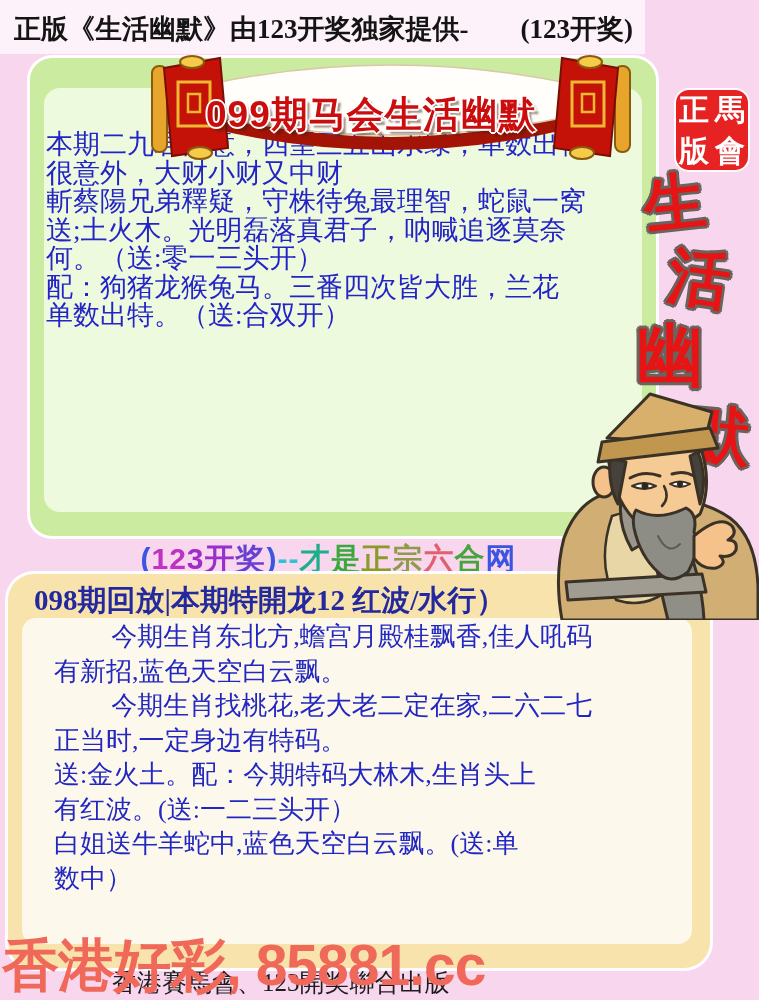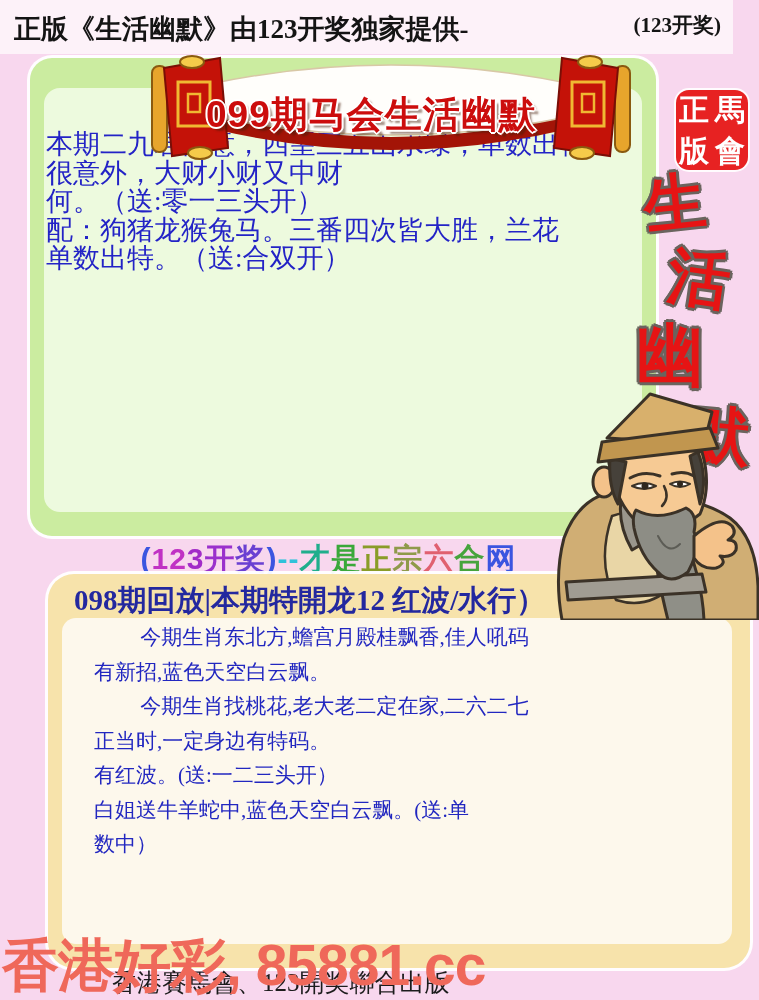--- a/index.html
+++ b/index.html
@@ -1,23 +1,23 @@
 <!DOCTYPE html>
 <html><head>
 <meta charset="utf-8">
 <style>
   html,body{margin:0;padding:0;}
   body{width:759px;height:1000px;position:relative;overflow:hidden;background:#f8d7ee;
        font-family:"Liberation Serif","DejaVu Serif",serif;}
   .abs{position:absolute;}
 
   
-  .topbar{left:0;top:0;width:733px;height:54px;background:#fdf2f9;}
+  .topbar{left:0;top:0;width:645px;height:54px;background:#fdf2f9;}
   .topbar .tl{position:absolute;left:14px;top:11px;font-size:27px;font-weight:600;color:#141414;white-space:nowrap;}
-  .topbar .tr{position:absolute;right:12px;top:11px;font-size:21px;font-weight:600;color:#141414;white-space:nowrap;font-family:Liberation Serif, serif;}
+  .topbar .tr{position:absolute;right:12px;top:11px;font-size:27px;font-weight:600;color:#141414;white-space:nowrap;font-family:Liberation Serif, serif;}
 
   
   .gbox{left:30px;top:58px;width:626px;height:478px;background:#cbeca0;border-radius:22px;
         box-shadow:0 0 0 3px rgba(255,255,255,.95);z-index:2;}
   .gbox .ginner{position:absolute;left:14px;top:30px;right:14px;bottom:24px;background:#edfade;border-radius:16px;}
   .humor{position:absolute;left:16px;top:72px;width:594px;font-size:27px;line-height:28.5px;
          color:#2323c6;font-weight:500;z-index:3;}
   .humor .line{white-space:nowrap;}
 
   
@@ -41,24 +41,24 @@
   .v1{left:668px;top:248px;font-size:62px;transform:rotate(8deg);}
   .v2{left:636px;top:322px;font-size:68px;}
   .v3{left:686px;top:404px;font-size:64px;transform:rotate(5deg);}
 
   
   .midline{left:0;top:539px;width:657px;text-align:center;z-index:4;
     font-family:"Liberation Sans","DejaVu Sans",sans-serif;font-size:30px;font-weight:bold;letter-spacing:1px;white-space:nowrap;}
 
   
   .rbox{left:8px;top:574px;width:702px;height:394px;background:#f7e3ab;border-radius:26px;
-        box-shadow:0 0 0 3px rgba(255,255,255,.95);z-index:5;margin-left:40px;}
+        box-shadow:0 0 0 3px rgba(255,255,255,.95);z-index:5;}
   .rbox .hdr{position:absolute;left:26px;top:7px;font-size:29px;font-weight:600;color:#23289f;white-space:nowrap;}
   .rbox .panel{position:absolute;left:14px;top:44px;right:18px;bottom:24px;background:#fdf8ec;border-radius:14px;}
-  .replay{position:absolute;left:46px;top:46px;width:632px;font-size:21px;line-height:34.5px;
+  .replay{position:absolute;left:46px;top:46px;width:632px;font-size:26px;line-height:34.5px;
           color:#2227c0;font-weight:500;z-index:6;}
   .replay .line{white-space:nowrap;}
   .replay .indent{text-indent:2.2em;}
 
   
   .man{left:552px;top:386px;width:207px;height:234px;z-index:20;}
 
   
   .watermark{left:2px;top:928px;font-size:57px;font-weight:bold;color:#ef685a;z-index:30;
     font-family:"Liberation Sans","DejaVu Sans",sans-serif;white-space:nowrap;letter-spacing:-1px;}
@@ -70,20 +70,22 @@
 <div class="abs topbar">
   <div class="tl">正版《生活幽默》由123开奖独家提供-</div>
   <div class="tr">(123开奖)</div>
 </div>
 
 <div class="abs gbox">
   <div class="ginner"></div>
   <div class="humor">
       <div class="line">本期二九君留意，四望三五山水绿，单数出特</div>
       <div class="line">很意外，大财小财又中财</div>
+      <div class="line">斬蔡陽兄弟釋疑，守株待兔最理智，蛇鼠一窝</div>
+      <div class="line">送;土火木。光明磊落真君子，呐喊追逐莫奈</div>
       <div class="line">何。（送:零一三头开）</div>
       <div class="line">配：狗猪龙猴兔马。三番四次皆大胜，兰花</div>
       <div class="line">单数出特。（送:合双开）</div>
     </div>
 
   <div class="abs scroll">
     <svg width="486" height="106" viewBox="0 0 486 106">
 
       <path d="M70,62 Q243,104 416,62 L416,76 Q243,116 70,76 Z" fill="#a31407"></path>
 
@@ -126,20 +128,21 @@
 <div class="abs midline"><span style="color: rgb(59, 85, 224);">(</span><span style="color: rgb(192, 50, 196);">1</span><span style="color: rgb(192, 50, 196);">2</span><span style="color: rgb(162, 44, 200);">3</span><span style="color: rgb(154, 48, 204);">开</span><span style="color: rgb(106, 64, 210);">奖</span><span style="color: rgb(59, 85, 224);">)</span><span style="color: rgb(47, 194, 218);">-</span><span style="color: rgb(47, 194, 218);">-</span><span style="color: rgb(31, 174, 140);">才</span><span style="color: rgb(58, 168, 58);">是</span><span style="color: rgb(138, 156, 40);">正</span><span style="color: rgb(143, 154, 74);">宗</span><span style="color: rgb(224, 96, 112);">六</span><span style="color: rgb(70, 164, 60);">合</span><span style="color: rgb(59, 85, 224);">网</span></div>
 
 <div class="abs rbox">
   <div class="hdr">098期回放|本期特開龙12 红波/水行）</div>
   <div class="panel"></div>
   <div class="replay">
       <div class="indent line">今期生肖东北方,蟾宫月殿桂飘香,佳人吼码</div>
       <div class="line">有新招,蓝色天空白云飘。</div>
       <div class="indent line">今期生肖找桃花,老大老二定在家,二六二七</div>
       <div class="line">正当时,一定身边有特码。</div>
+      <div class="line">送:金火土。配：今期特码大林木,生肖头上</div>
       <div class="line">有红波。(送:一二三头开）</div>
       <div class="line">白姐送牛羊蛇中,蓝色天空白云飘。(送:单</div>
       <div class="line">数中）</div>
     </div>
 </div>
 
 <svg class="abs man" viewBox="0 0 207 234">
   <g stroke="#3b3227" stroke-width="3" stroke-linejoin="round" stroke-linecap="round">
     <path d="M12,152 Q28,108 70,104 L96,110 Q150,112 178,132 Q204,152 206,200 L206,234 L10,234 Q2,190 12,152 Z" fill="#d0ae74"></path>
     <path d="M60,130 Q90,120 112,134 Q128,160 120,200 Q96,224 64,214 Q44,178 60,130 Z" fill="#e9d6a6" stroke-width="2.5"></path>

